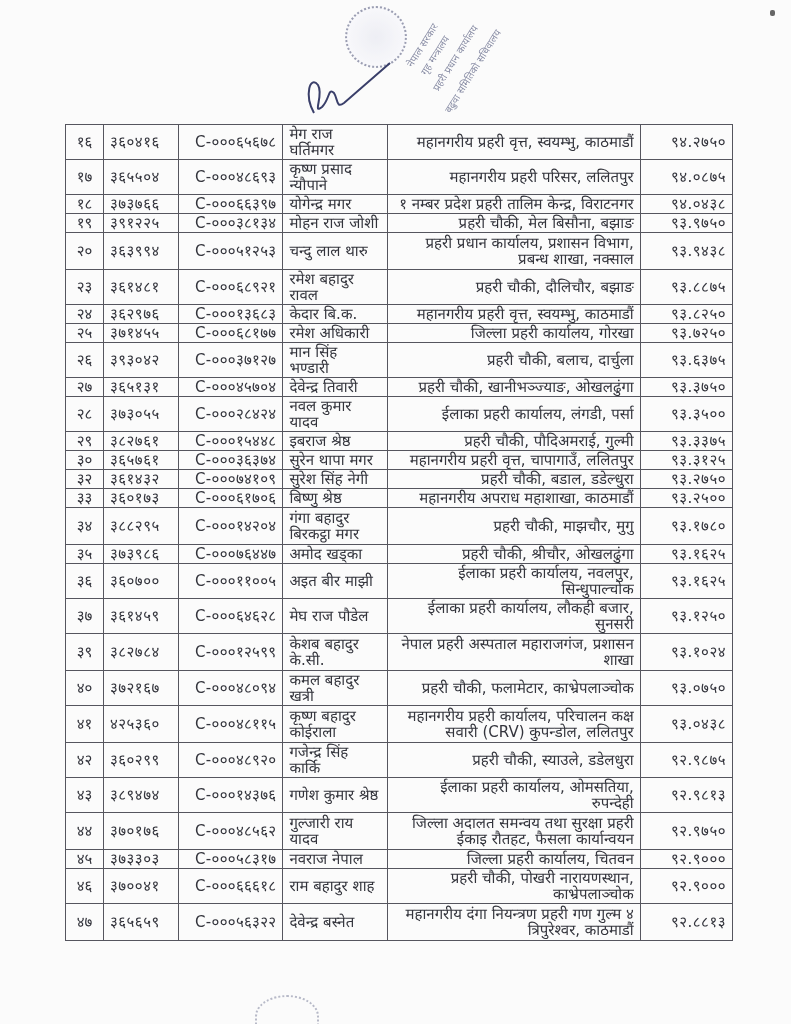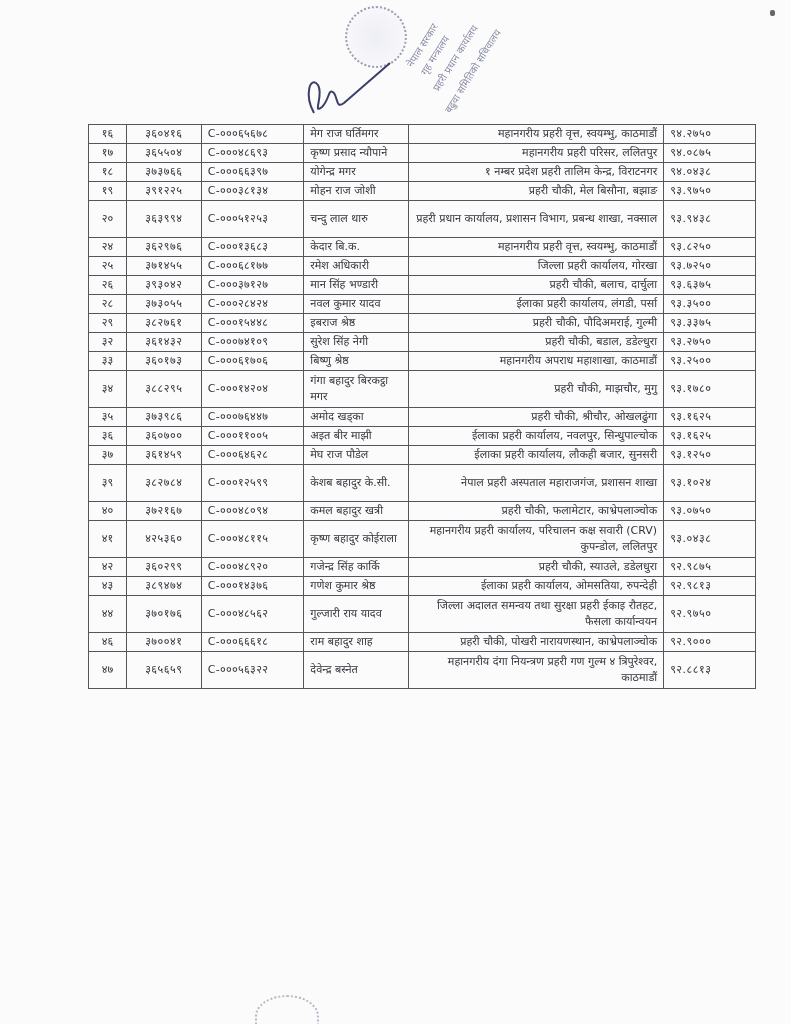--- a/index.html
+++ b/index.html
@@ -24,33 +24,33 @@
   }
   .signature {
     position: absolute; left: 300px; top: 55px; width: 120px; height: 70px;
   }
   .corner-mark { position: absolute; left: 770px; top: 10px; width: 5px; height: 6px; background: #666; border-radius: 2px; }
   .bottom-seal {
     position: absolute; left: 255px; top: 995px; width: 60px; height: 40px;
     border-radius: 50% 50% 0 0; border: 2px dotted #8a8ea6; border-bottom: none; opacity: .6;
   }
   table.results {
-    position: absolute; left: 88px; top: 124px; width: 668px;
-    border-collapse: collapse; font-size: 11px; line-height: 16px;
+    position: absolute; left: 65px; top: 124px; width: 668px;
+    border-collapse: collapse; font-size: 15px; line-height: 16px;
   }
   table.results td {
     border: 1px solid #55555e; padding: 1px 6px; vertical-align: middle;
     color: #33343c;
   }
   td.c-sn { width: 26px; text-align: center; }
-  td.c-roll { width: 64px; text-align: center; letter-spacing: .5px; }
-  td.c-code { width: 92px; text-align: left; letter-spacing: .3px; }
+  td.c-roll { width: 64px; text-align: left; letter-spacing: .5px; }
+  td.c-code { width: 92px; text-align: right; letter-spacing: .3px; }
   td.c-name { width: 96px; margin-top: 48px; }
   td.c-office { width: 258px; text-align: right; }
-  td.c-score { width: 82px; text-align: left; letter-spacing: .5px; }
+  td.c-score { width: 82px; text-align: right; letter-spacing: .5px; }
   tr.r1 td { height: 16px; }
   tr.r2 td { height: 34px; }
 </style>
 </head>
 <body>
 
 <div class="page">
   <div class="stamp">
     <div class="seal"></div>
     <div class="stamp-text" style="left:58px; top:58px; transform:rotate(-58deg);">नेपाल सरकार</div>
@@ -101,20 +101,28 @@
         </tr>
         <tr class="r2">
           <td class="c-sn">२०</td>
           <td class="c-roll">३६३९९४</td>
           <td class="c-code">C-०००५१२५३</td>
           <td class="c-name">चन्दु लाल थारु</td>
           <td class="c-office">प्रहरी प्रधान कार्यालय, प्रशासन विभाग, प्रबन्ध शाखा, नक्साल</td>
           <td class="c-score">९३.९४३८</td>
         </tr>
         <tr class="r1">
+          <td class="c-sn">२३</td>
+          <td class="c-roll">३६१४८१</td>
+          <td class="c-code">C-०००६८९२१</td>
+          <td class="c-name">रमेश बहादुर रावल</td>
+          <td class="c-office">प्रहरी चौकी, दौलिचौर, बझाङ</td>
+          <td class="c-score">९३.८८७५</td>
+        </tr>
+        <tr class="r1">
           <td class="c-sn">२४</td>
           <td class="c-roll">३६२९७६</td>
           <td class="c-code">C-०००१३६८३</td>
           <td class="c-name">केदार बि.क.</td>
           <td class="c-office">महानगरीय प्रहरी वृत्त, स्वयम्भु, काठमाडौं</td>
           <td class="c-score">९३.८२५०</td>
         </tr>
         <tr class="r1">
           <td class="c-sn">२५</td>
           <td class="c-roll">३७१४५५</td>
@@ -125,36 +133,52 @@
         </tr>
         <tr class="r1">
           <td class="c-sn">२६</td>
           <td class="c-roll">३९३०४२</td>
           <td class="c-code">C-०००३७१२७</td>
           <td class="c-name">मान सिंह भण्डारी</td>
           <td class="c-office">प्रहरी चौकी, बलाच, दार्चुला</td>
           <td class="c-score">९३.६३७५</td>
         </tr>
         <tr class="r1">
+          <td class="c-sn">२७</td>
+          <td class="c-roll">३६५१३१</td>
+          <td class="c-code">C-०००४५७०४</td>
+          <td class="c-name">देवेन्द्र तिवारी</td>
+          <td class="c-office">प्रहरी चौकी, खानीभञ्ज्याङ, ओखलढुंगा</td>
+          <td class="c-score">९३.३७५०</td>
+        </tr>
+        <tr class="r1">
           <td class="c-sn">२८</td>
           <td class="c-roll">३७३०५५</td>
           <td class="c-code">C-०००२८४२४</td>
           <td class="c-name">नवल कुमार यादव</td>
           <td class="c-office">ईलाका प्रहरी कार्यालय, लंगडी, पर्सा</td>
           <td class="c-score">९३.३५००</td>
         </tr>
         <tr class="r1">
           <td class="c-sn">२९</td>
           <td class="c-roll">३८२७६१</td>
           <td class="c-code">C-०००१५४४८</td>
           <td class="c-name">इबराज श्रेष्ठ</td>
           <td class="c-office">प्रहरी चौकी, पौदिअमराई, गुल्मी</td>
           <td class="c-score">९३.३३७५</td>
         </tr>
         <tr class="r1">
+          <td class="c-sn">३०</td>
+          <td class="c-roll">३६५७६१</td>
+          <td class="c-code">C-०००३६३७४</td>
+          <td class="c-name">सुरेन थापा मगर</td>
+          <td class="c-office">महानगरीय प्रहरी वृत्त, चापागाउँ, ललितपुर</td>
+          <td class="c-score">९३.३१२५</td>
+        </tr>
+        <tr class="r1">
           <td class="c-sn">३२</td>
           <td class="c-roll">३६१४३२</td>
           <td class="c-code">C-०००७४१०९</td>
           <td class="c-name">सुरेश सिंह नेगी</td>
           <td class="c-office">प्रहरी चौकी, बडाल, डडेल्धुरा</td>
           <td class="c-score">९३.२७५०</td>
         </tr>
         <tr class="r1">
           <td class="c-sn">३३</td>
           <td class="c-roll">३६०१७३</td>
@@ -237,20 +261,28 @@
         </tr>
         <tr class="r2">
           <td class="c-sn">४४</td>
           <td class="c-roll">३७०१७६</td>
           <td class="c-code">C-०००४८५६२</td>
           <td class="c-name">गुल्जारी राय यादव</td>
           <td class="c-office">जिल्ला अदालत समन्वय तथा सुरक्षा प्रहरी ईकाइ रौतहट, फैसला कार्यान्वयन</td>
           <td class="c-score">९२.९७५०</td>
         </tr>
         <tr class="r1">
+          <td class="c-sn">४५</td>
+          <td class="c-roll">३७३३०३</td>
+          <td class="c-code">C-०००५८३१७</td>
+          <td class="c-name">नवराज नेपाल</td>
+          <td class="c-office">जिल्ला प्रहरी कार्यालय, चितवन</td>
+          <td class="c-score">९२.९०००</td>
+        </tr>
+        <tr class="r1">
           <td class="c-sn">४६</td>
           <td class="c-roll">३७००४१</td>
           <td class="c-code">C-०००६६६१८</td>
           <td class="c-name">राम बहादुर शाह</td>
           <td class="c-office">प्रहरी चौकी, पोखरी नारायणस्थान, काभ्रेपलाञ्चोक</td>
           <td class="c-score">९२.९०००</td>
         </tr>
         <tr class="r2">
           <td class="c-sn">४७</td>
           <td class="c-roll">३६५६५९</td>

